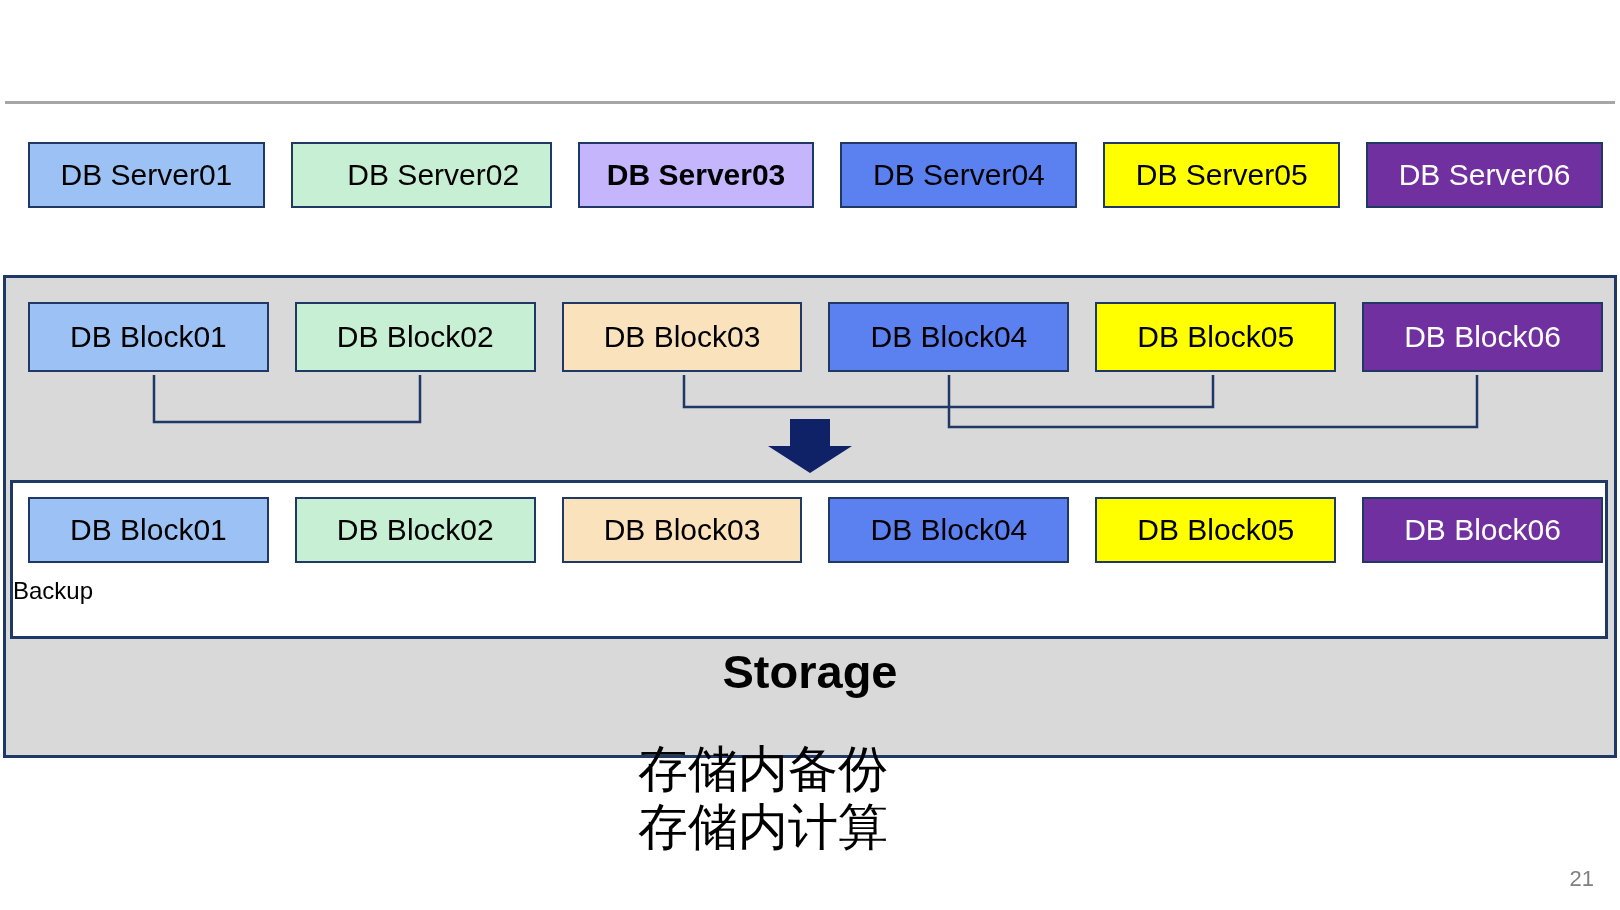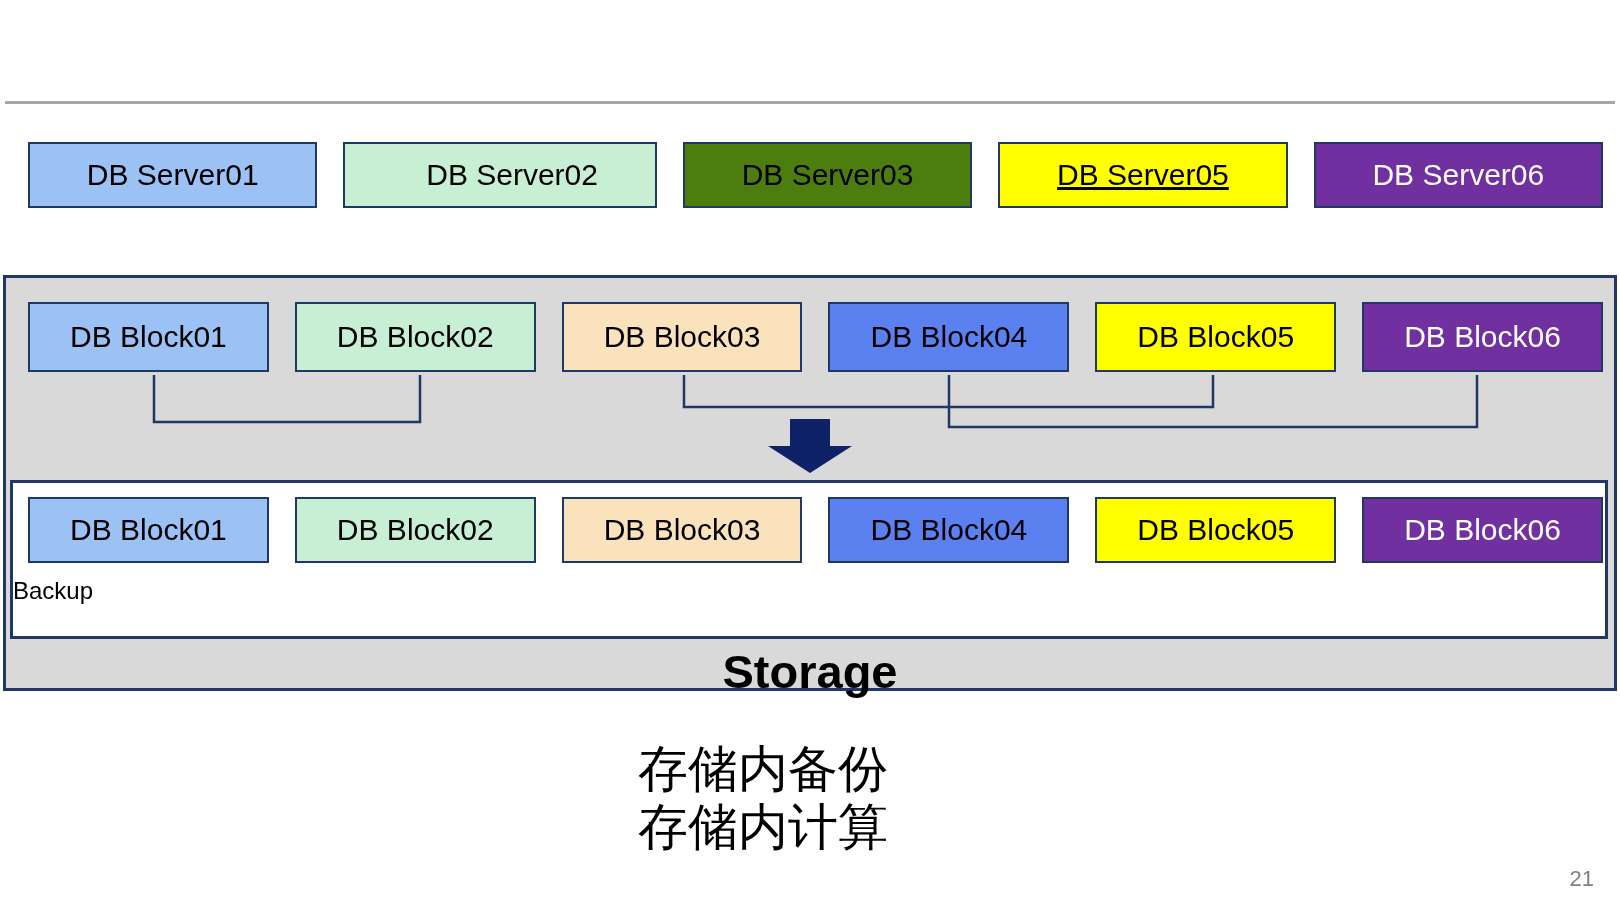--- a/index.html
+++ b/index.html
@@ -44,21 +44,21 @@
     font-size: 30px;
     white-space: nowrap;
     overflow: hidden;
   }
   .server-row { left: 28px; width: 1575px; top: 142px; height: 66px; }
   .storage-panel {
     position: absolute;
     left: 3px;
     top: 275px;
     width: 1614px;
-    height: 416px;
+    height: 483px;
     background: #D9D9D9;
     border: 3px solid #1F3864;
   }
   .block-row-top { left: 22px; width: 1575px; top: 24px; height: 70px; }
   .backup-panel {
     position: absolute;
     left: 4px;
     top: 202px;
     width: 1598px;
     height: 159px;
@@ -109,22 +109,23 @@
 </head>
 <body>
 
 <div class="stage">
 
   <div class="title-divider"></div>
 
   <div class="box-row server-row">
     <div class="box" style="background: rgb(156, 194, 245); color: rgb(0, 0, 0);">DB Server01</div>
     <div class="box" style="background: rgb(199, 239, 211); color: rgb(0, 0, 0); padding-left: 24px;">DB Server02</div>
-    <div class="box" style="background: #4d7c0f; color: rgb(0, 0, 0);">DB Server03</div>
-    <div class="box" style="background: rgb(255, 255, 0); color: rgb(0, 0, 0); text-decoration: underline;">DB Server05</div>
+    <div class="box" style="background: #c4b5fd; color: rgb(0, 0, 0); font-weight: bold;">DB Server03</div>
+    <div class="box" style="background: rgb(91, 129, 240); color: rgb(0, 0, 0);">DB Server04</div>
+    <div class="box" style="background: rgb(255, 255, 0); color: rgb(0, 0, 0);">DB Server05</div>
     <div class="box" style="background: rgb(112, 48, 160); color: rgb(255, 255, 255);">DB Server06</div>
   </div>
 
   <div class="storage-panel">
     <div class="box-row block-row-top">
       <div class="box" style="background: rgb(156, 194, 245); color: rgb(0, 0, 0);">DB Block01</div>
       <div class="box" style="background: rgb(199, 239, 211); color: rgb(0, 0, 0);">DB Block02</div>
       <div class="box" style="background: rgb(250, 227, 188); color: rgb(0, 0, 0);">DB Block03</div>
       <div class="box" style="background: rgb(91, 129, 240); color: rgb(0, 0, 0);">DB Block04</div>
       <div class="box" style="background: rgb(255, 255, 0); color: rgb(0, 0, 0);">DB Block05</div>

